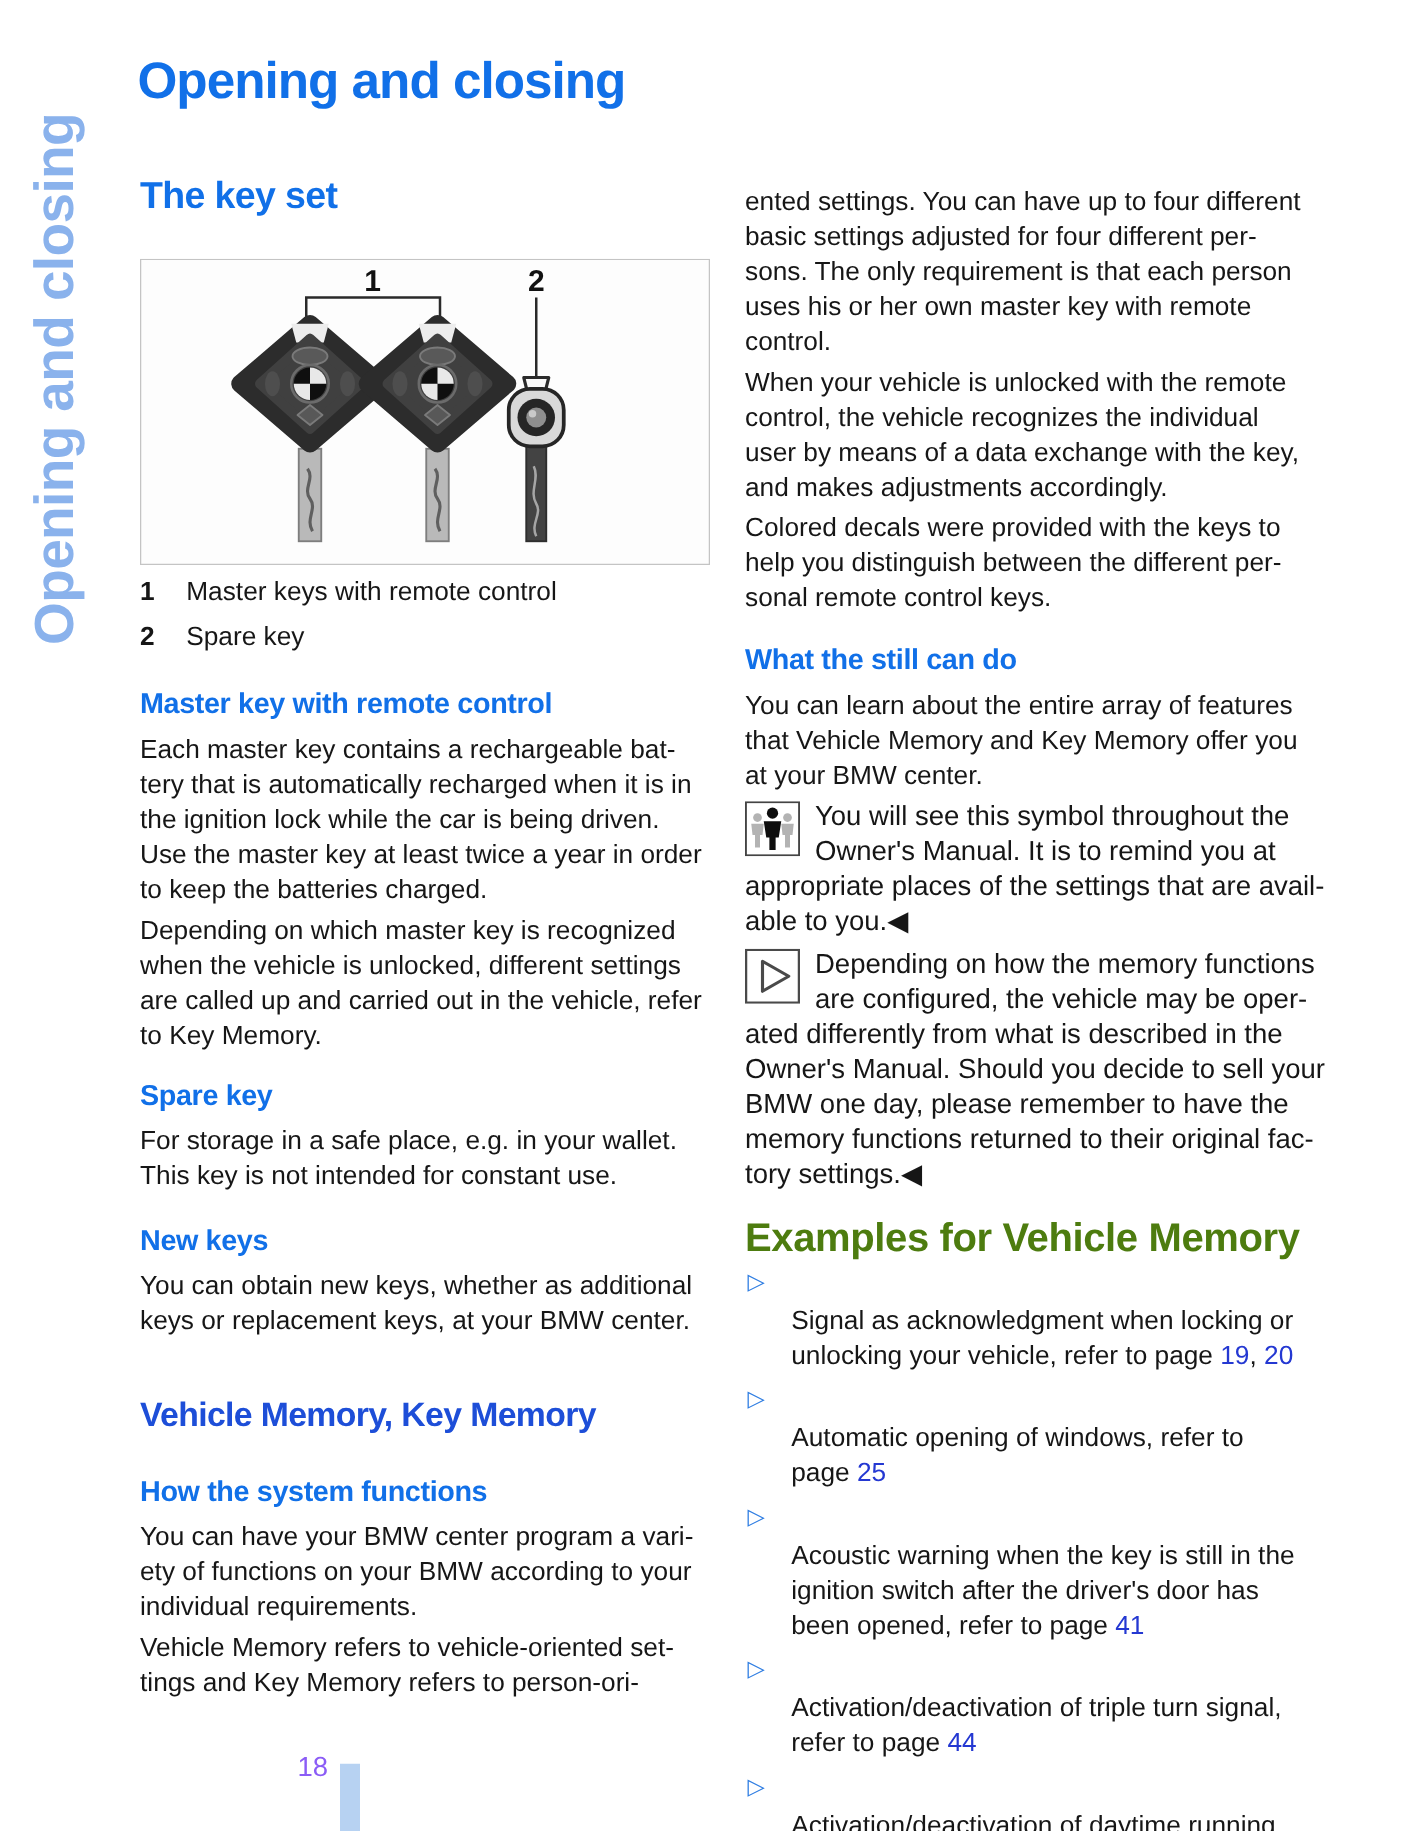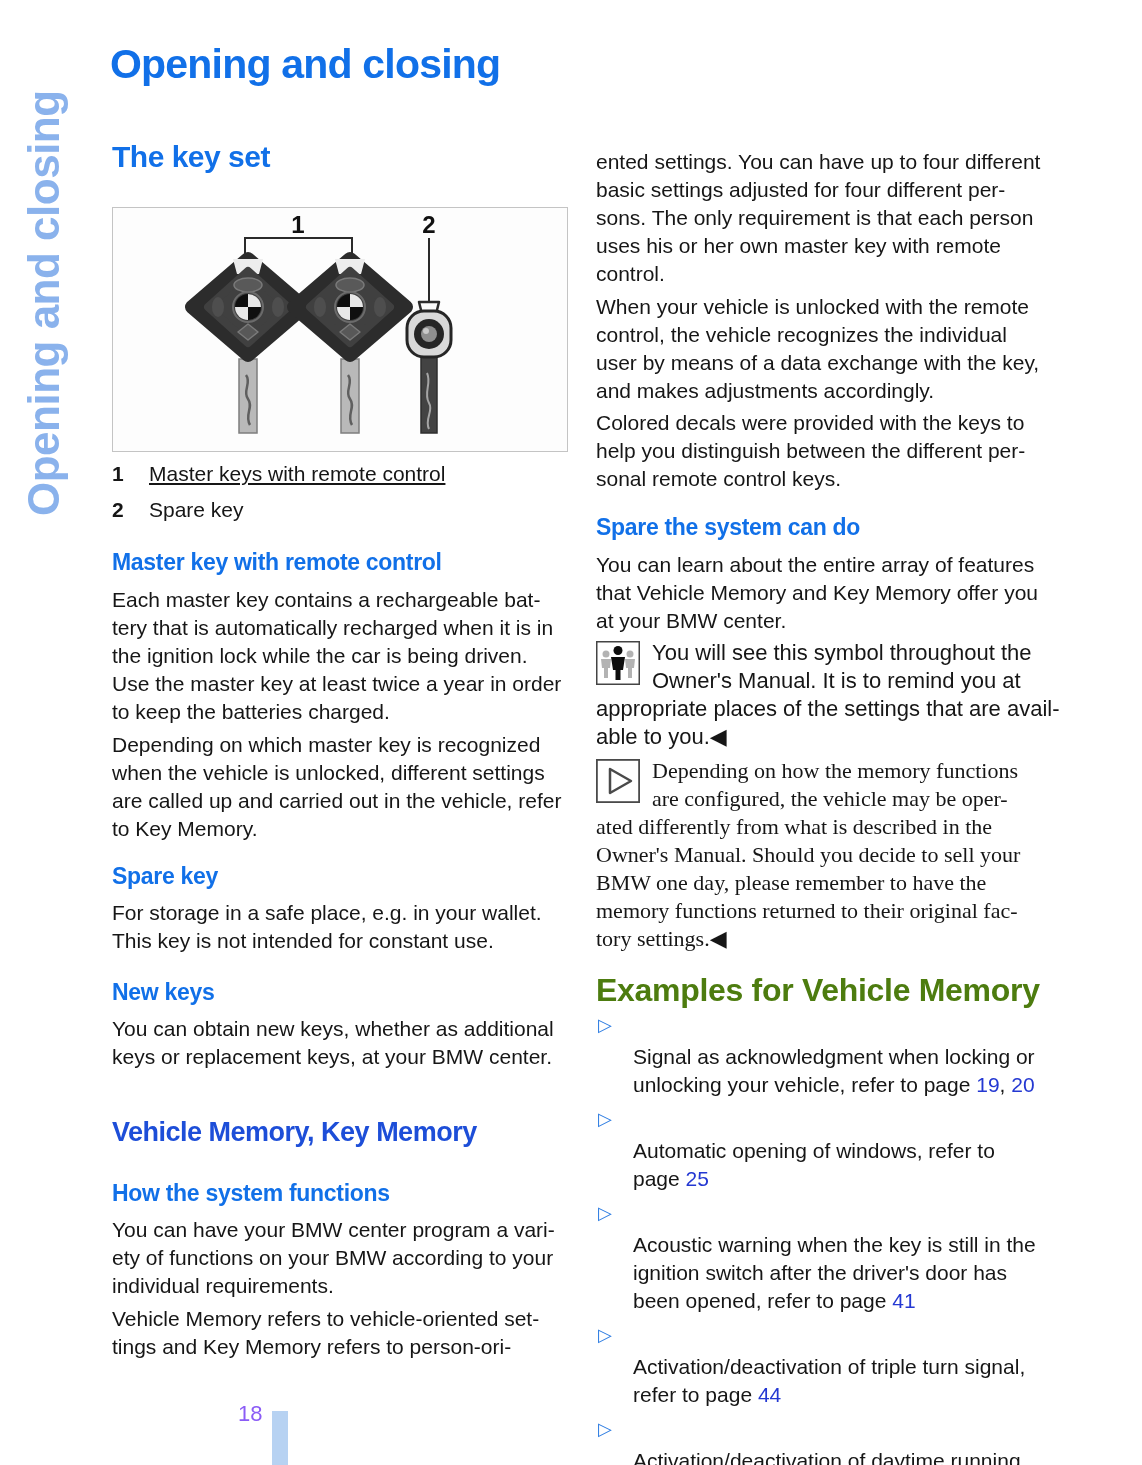--- a/index.html
+++ b/index.html
@@ -88,21 +88,21 @@
         <path d="M315,166 C320,176 311,186 317,196 C322,204 312,212 317,222" stroke="#a5a5a5" stroke-width="2" fill="none"></path>
         <polygon points="307,95 327,95 324,107 310,107" fill="#fafafa" stroke="#2b2b2b" stroke-width="2.5" stroke-linejoin="round"></polygon>
         <rect x="295" y="104" width="44" height="46" rx="17" fill="#d9d9d9" stroke="#262626" stroke-width="3"></rect>
         <circle cx="317" cy="127" r="15" fill="#262626"></circle>
         <circle cx="317" cy="127" r="8" fill="#8f8f8f"></circle>
         <circle cx="314" cy="124" r="3" fill="#c9c9c9"></circle>
       </g>
     </svg>
   </div>
 
-  <div class="abs cap-row" style="left:112px;top:460px;text-decoration:underline;"><span class="cap-num">1</span><span>Master keys with remote control</span></div>
+  <div class="abs cap-row" style="left:112px;top:460px;"><span class="cap-num">1</span><span>Master keys with remote control</span></div>
   <div class="abs cap-row" style="left:112px;top:496px;"><span class="cap-num">2</span><span>Spare key</span></div>
 
   <div class="abs h3" style="left:112px;top:549px;">Master key with remote control</div>
   <div class="abs body lcol" style="left:112px;top:586px;">Each master key contains a rechargeable bat-
 tery that is automatically recharged when it is in
 the ignition lock while the car is being driven.
 Use the master key at least twice a year in order
 to keep the batteries charged.</div>
   <div class="abs body lcol" style="left:112px;top:731px;">Depending on which master key is recognized
 when the vehicle is unlocked, different settings
@@ -131,41 +131,41 @@
 uses his or her own master key with remote
 control.</div>
   <div class="abs body rcol" style="left:596px;top:293px;">When your vehicle is unlocked with the remote
 control, the vehicle recognizes the individual
 user by means of a data exchange with the key,
 and makes adjustments accordingly.</div>
   <div class="abs body rcol" style="left:596px;top:409px;">Colored decals were provided with the keys to
 help you distinguish between the different per-
 sonal remote control keys.</div>
 
-  <div class="abs h3" style="left:596px;top:514px;">Spare the system can do</div>
+  <div class="abs h3" style="left:596px;top:514px;">What the still can do</div>
   <div class="abs body rcol" style="left:596px;top:551px;">You can learn about the entire array of features
 that Vehicle Memory and Key Memory offer you
 at your BMW center.</div>
 
   <div class="abs note rcol" style="left:596px;top:639px;">
     <span class="note-icon"><svg width="44" height="44" viewBox="0 0 44 44">
       <rect x="0.75" y="0.75" width="42.5" height="42.5" fill="#fff" stroke="#444" stroke-width="1.5"></rect>
       <circle cx="10" cy="13" r="3.5" fill="#b3b3b3"></circle>
       <polygon points="5,18 15,18 14,27 12,27 12,37 8,37 8,27 6,27" fill="#b3b3b3"></polygon>
       <circle cx="34" cy="13" r="3.5" fill="#b3b3b3"></circle>
       <polygon points="29,18 39,18 38,27 36,27 36,37 32,37 32,27 30,27" fill="#b3b3b3"></polygon>
       <circle cx="22" cy="9.5" r="4.5" fill="#0d0d0d"></circle>
       <polygon points="15,16 29,16 27,29 24.5,29 24.5,39 19.5,39 19.5,29 17,29" fill="#0d0d0d"></polygon>
     </svg></span><span class="note-text">You will see this symbol throughout the
 Owner's Manual. It is to remind you at
 appropriate places of the settings that are avail-
 able to you.◀</span>
   </div>
 
-  <div class="abs note rcol" style="left:596px;top:757px;font-family:Liberation Serif, serif;">
+  <div class="abs note rcol" style="left:596px;top:757px;">
     <span class="note-icon"><svg width="44" height="44" viewBox="0 0 44 44">
       <rect x="0.9" y="0.9" width="42.2" height="42.2" fill="#fff" stroke="#4a4a4a" stroke-width="1.8"></rect>
       <polygon points="14,10 35,22 14,34" fill="#fff" stroke="#4a4a4a" stroke-width="2.5" stroke-linejoin="round"></polygon>
     </svg></span><span class="note-text">Depending on how the memory functions
 are configured, the vehicle may be oper-
 ated differently from what is described in the
 Owner's Manual. Should you decide to sell your
 BMW one day, please remember to have the
 memory functions returned to their original fac-
 tory settings.◀</span>

